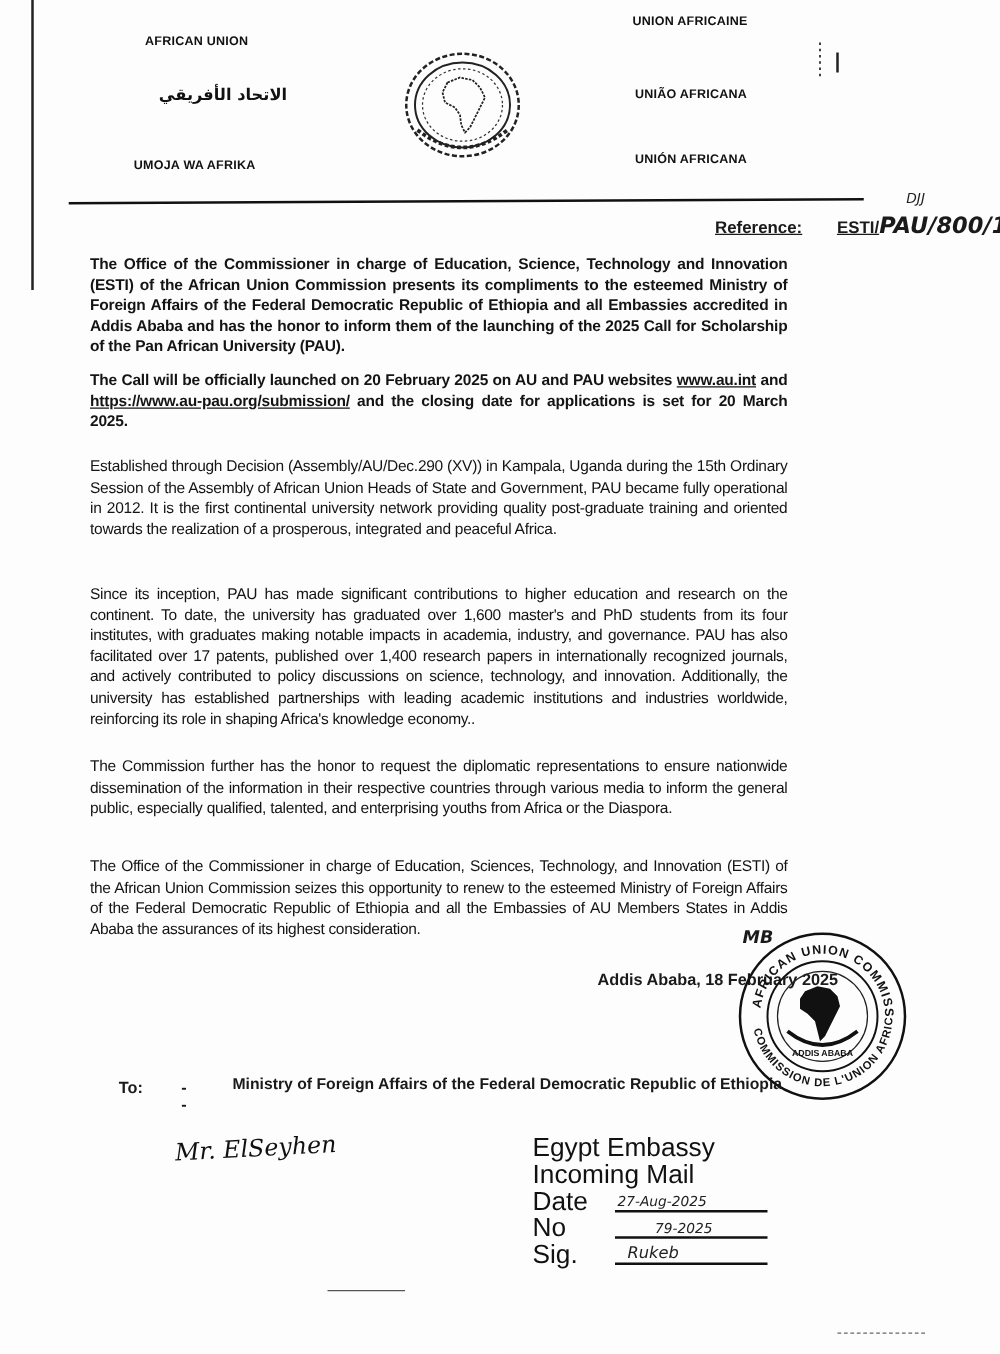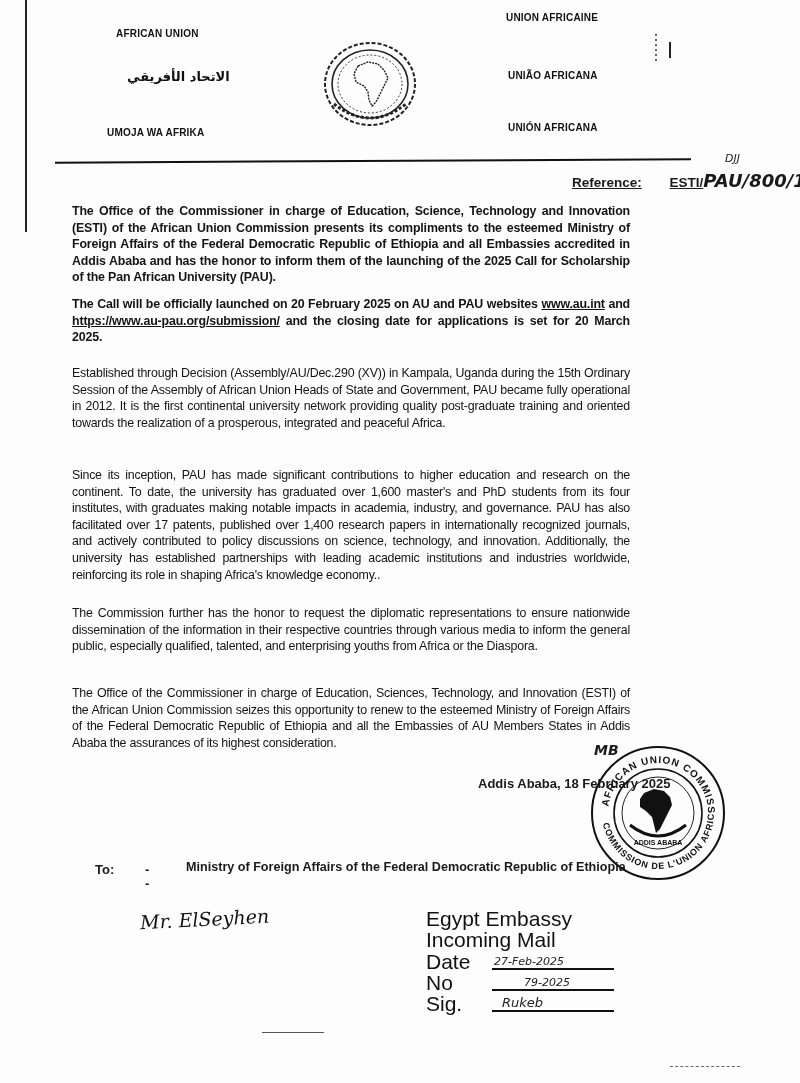--- a/index.html
+++ b/index.html
@@ -154,21 +154,21 @@
   <div class="to-bullet to-b2">-</div>
 
   <div class="name-hand">Mr. ElSeyhen</div>
 
   <div class="stamp">
     <div class="stamp-line stamp-l1">Egypt Embassy</div>
     <div class="stamp-line stamp-l2">Incoming Mail</div>
     <div class="stamp-line stamp-l3">Date</div>
     <div class="stamp-line stamp-l4">No</div>
     <div class="stamp-line stamp-l5">Sig.</div>
-    <div class="stamp-field sf-date" style="top:47px">27-Feb-2025</div>
+    <div class="stamp-field sf-date" style="top:47px">27-Aug-2025</div>
     <div class="stamp-field sf-no" style="top:68px">79-2025</div>
     <div class="stamp-field sf-sig" style="top:87px">Rukeb</div>
   </div>
 
   <div class="small-line"></div>
 
   <div class="footer-dash"></div>
 
 </div>
 

